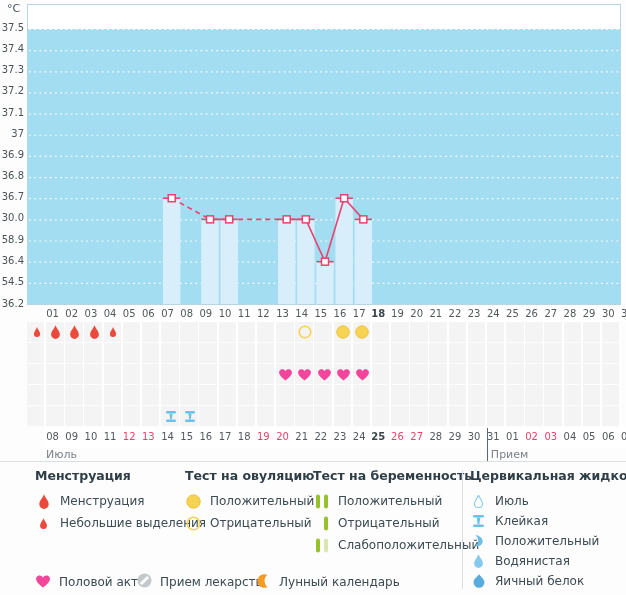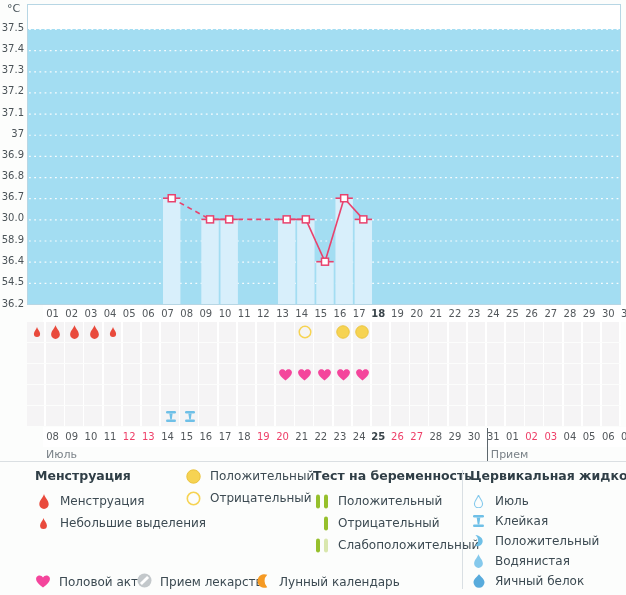--- a/index.html
+++ b/index.html
@@ -261,20 +261,21 @@
       <div class="lg-item gap6">
         <span class="ic">
           <svg width="9" height="11" viewBox="0 0 12 16" xmlns="http://www.w3.org/2000/svg">
             <path d="M6 0 C5.6 3 1 6.8 1 10.8 A5 5.1 0 0 0 11 10.8 C11 6.8 6.4 3 6 0 Z" fill="#e94a3c"></path>
           </svg>
         </span>
         <span>Небольшие выделения</span>
       </div>
     </div>
     <div class="lg-group" style="left: 185px; top: 468px;">
+      <div class="lg-head">Тест на овуляцию</div>
       <div class="lg-item">
         <span class="ic">
           <svg width="15" height="15" viewBox="0 0 15 15" xmlns="http://www.w3.org/2000/svg">
             <circle cx="7.5" cy="7.5" r="6.7" fill="#f6d352" stroke="#eac33c" stroke-width="1"></circle>
           </svg>
         </span>
         <span>Положительный</span>
       </div>
       <div class="lg-item gap6">
         <span class="ic">

